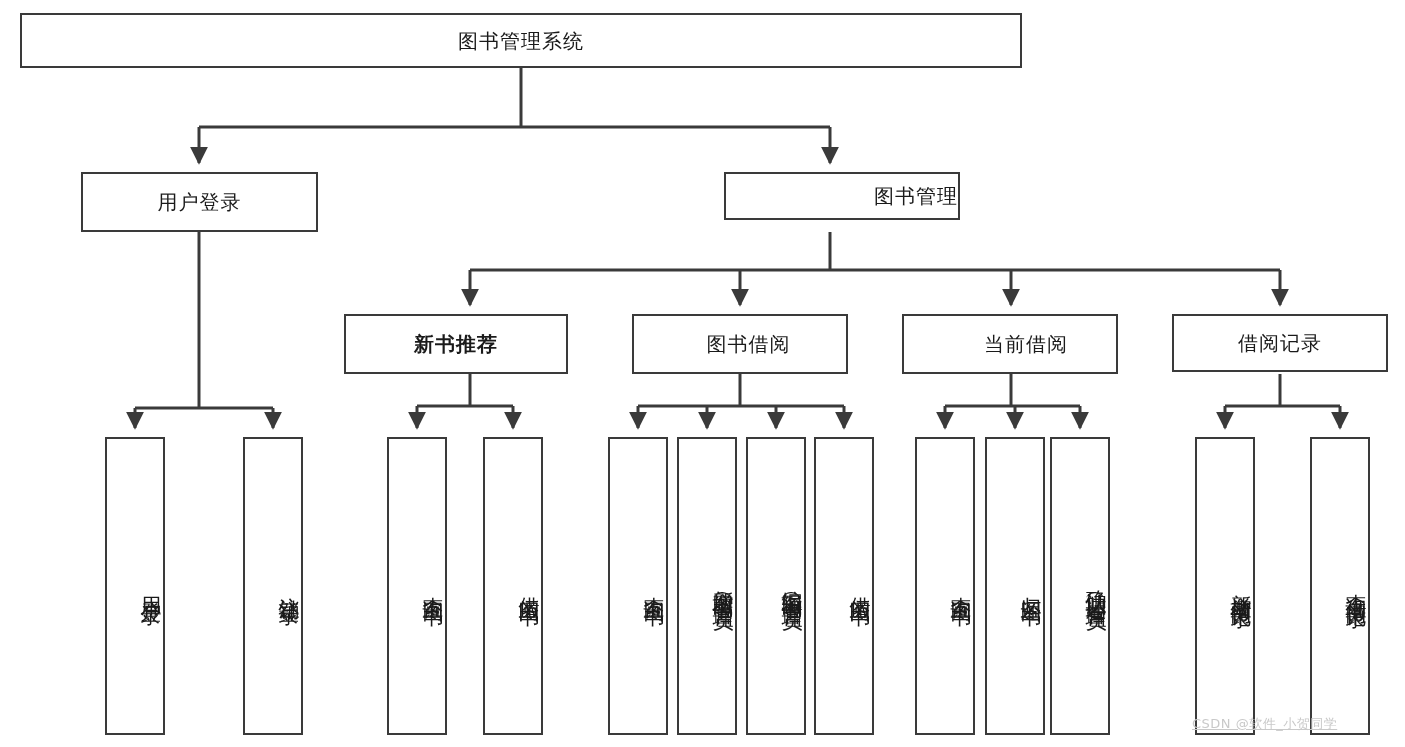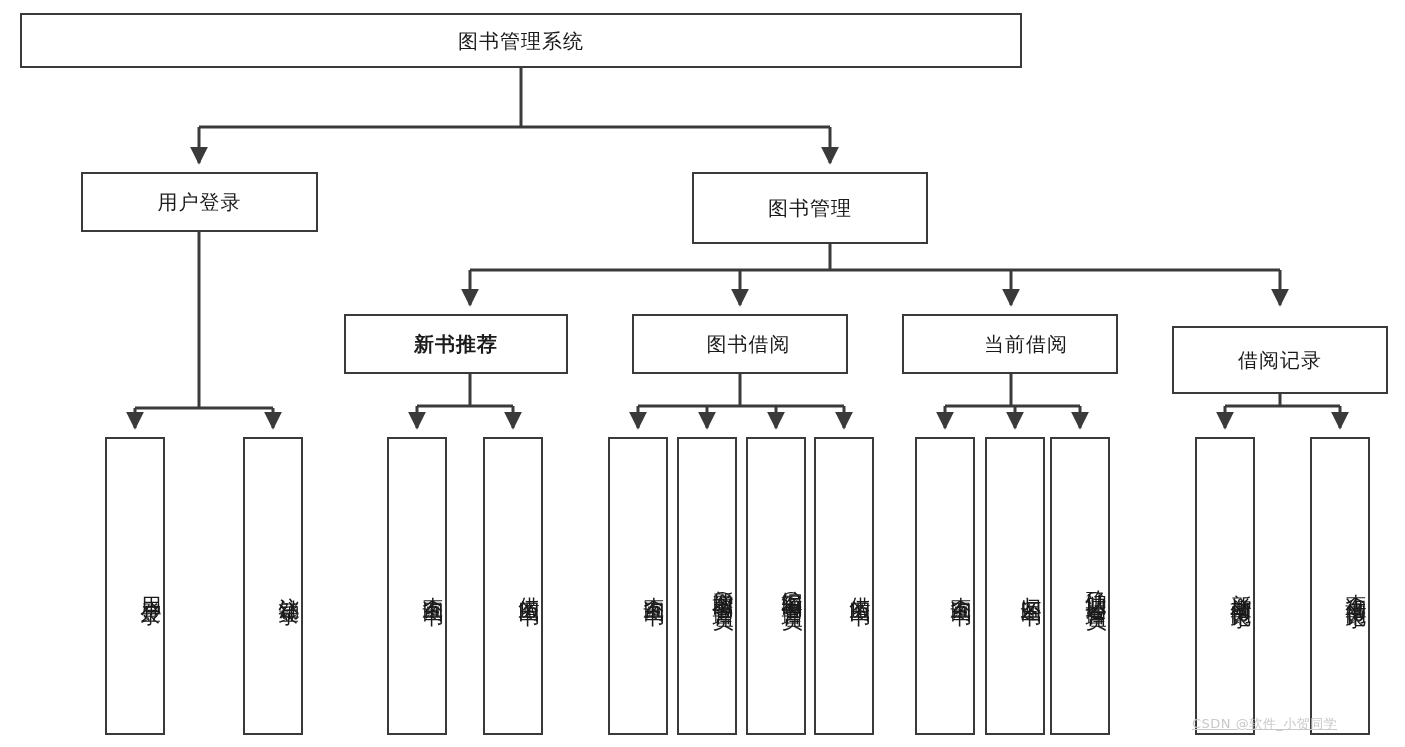--- a/index.html
+++ b/index.html
@@ -121,34 +121,34 @@
     </g>
   </svg>
 
   <div class="node horiz" style="left:20px; top:13px; width:1002px; height:55px;">
     <span>图书管理系统</span>
   </div>
 
   <div class="node horiz" style="left:81px; top:172px; width:237px; height:60px;">
     <span>用户登录</span>
   </div>
-  <div class="node horiz" style="left:692px; top:172px; width:236px; height:72px;">
+  <div class="node horiz" style="left:724px; top:172px; width:236px; height:48px;justify-content:flex-end;">
     <span>图书管理</span>
   </div>
 
   <div class="node horiz" style="left:344px; top:314px; width:224px; height:60px;font-weight:bold;">
     <span>新书推荐</span>
   </div>
   <div class="node horiz" style="left:632px; top:314px; width:216px; height:60px;padding-left:17px;">
     <span>图书借阅</span>
   </div>
   <div class="node horiz" style="left:902px; top:314px; width:216px; height:60px;padding-left:32px;">
     <span>当前借阅</span>
   </div>
-  <div class="node horiz" style="left:1172px; top:326px; width:216px; height:68px;">
+  <div class="node horiz" style="left:1172px; top:314px; width:216px; height:58px;">
     <span>借阅记录</span>
   </div>
 
   <div class="node vert" style="left:105px; top:437px; width:60px; height:298px;">
     <span class="vtext">用户登录</span>
   </div>
   <div class="node vert" style="left:243px; top:437px; width:60px; height:298px;">
     <span class="vtext">注销登录</span>
   </div>
 

